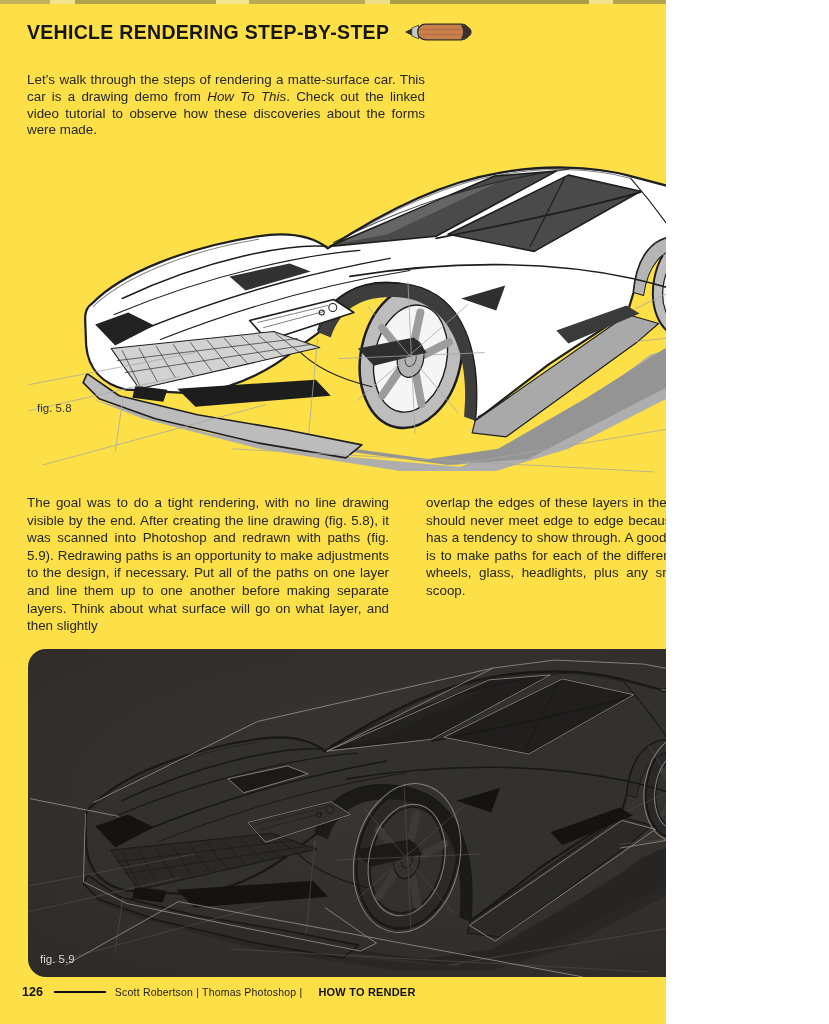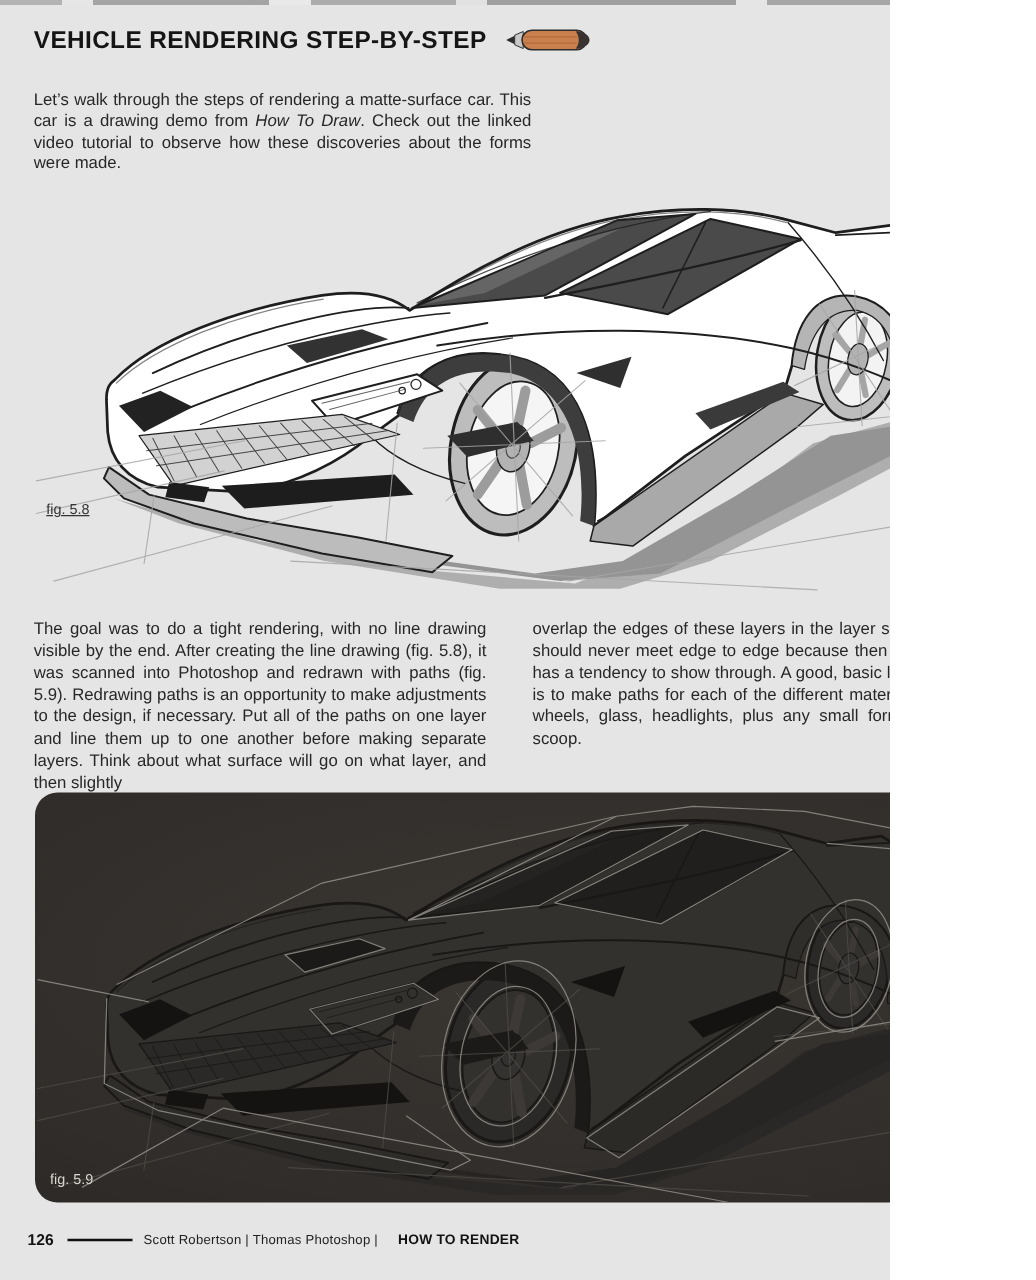--- a/index.html
+++ b/index.html
@@ -1,35 +1,35 @@
 <!DOCTYPE html>
 <html><head>
 <meta charset="utf-8">
 <style>
   html,body{margin:0;padding:0;background:#fff;}
-  .page{position:relative;width:666px;height:1024px;background:#e5e5e5;overflow:hidden;
-        font-family:"Liberation Sans",sans-serif;color:#222;padding-left:46px;}
+  .page{position:relative;width:666px;height:1024px;background:#fde047;overflow:hidden;
+        font-family:"Liberation Sans",sans-serif;color:#222;}
   .scan-edge{position:absolute;left:0;top:0;width:829px;height:4px;opacity:.45;
         background:linear-gradient(90deg,#777 0 6%,#e8e8e8 6% 9%,#555 9% 26%,#eee 26% 30%,#666 30% 44%,#ddd 44% 47%,#4a4a4a 47% 71%,#e5e5e5 71% 74%,#5a5a5a 74% 100%);}
   .header{position:absolute;left:27px;top:20px;display:flex;align-items:center;gap:14px;}
   .title{font-size:19.5px;font-weight:bold;letter-spacing:.3px;color:#151515;margin:0;}
   .pencil{width:74px;height:24px;}
   .intro{position:absolute;left:27px;top:59px;width:398px;font-size:13.4px;line-height:16.6px;
         text-align:justify;color:#272727;}
   .intro .it{font-style:italic;}
   .fig{position:absolute;}
   .fig58{left:27px;top:148px;width:782px;height:330px;}
   .fig58 svg{display:block;}
   .fig-label{position:absolute;font-size:11.5px;color:#333;}
-  .fig58 .fig-label{left:10px;top:254px;text-decoration:underline;}
+  .fig58 .fig-label{left:10px;top:254px;}
   .columns{position:absolute;left:27px;top:494px;width:781px;display:flex;gap:37px;}
   .col{font-size:13.4px;line-height:17.6px;text-align:justify;color:#272727;margin:0;}
   .col.left{width:364px;}
   .col.right{width:384px;}
-  .fig59{left:28px;top:634px;width:772px;height:328px;
+  .fig59{left:28px;top:649px;width:772px;height:328px;
         background:radial-gradient(120% 105% at 55% 42%, #3a3733 0%, #302d2a 55%, #262422 100%);border-radius:18px;}
   .fig59 svg{position:absolute;left:0;top:0;}
   .fig59 .fig-label{left:12px;bottom:12px;top:auto;color:#d9d6d0;}
   .footer{position:absolute;left:22px;top:985px;display:flex;align-items:center;}
   .page-num{font-size:12.5px;font-weight:bold;color:#111;}
   .footer-rule{width:52px;height:2px;background:#111;margin-left:11px;margin-right:9px;}
   .footer-authors{font-size:10.5px;color:#222;letter-spacing:.2px;}
   .footer-book{font-size:11px;font-weight:bold;color:#111;margin-left:16px;letter-spacing:.2px;}
   .car-dark{
     --guide:#4d4a45; --shadow:#2a2826; --shadow2:#272523; --tire:#2b2927; --rim:#33312e;
@@ -165,21 +165,21 @@
     <h1 class="title">VEHICLE RENDERING STEP-BY-STEP</h1>
     <svg class="pencil" viewBox="0 0 76 24">
       <polygon points="2,12 9,8.5 9,15.5" fill="#2d2d2d"></polygon>
       <polygon points="9,8 16,5 16,19 9,16" fill="#c8c8c8" stroke="#2d2d2d" stroke-width="0.8"></polygon>
       <rect x="15" y="4" width="53" height="16" rx="8" fill="#c9804d" stroke="#2d2d2d" stroke-width="1.3"></rect>
       <path d="M17,9.5 H60 M17,14.5 H60" stroke="#a05f33" stroke-width="1" opacity="0.6" fill="none"></path>
       <path d="M59,4.8 C66,5.2 70.5,8.2 70.5,12 C70.5,15.8 66,18.8 59,19.2 C62.5,15.2 62.5,8.8 59,4.8 Z" fill="#3a3230"></path>
     </svg>
   </div>
 
-  <p class="intro"><span>Let’s walk through the steps of rendering a matte-surface car. This car is a drawing demo from </span><span class="it">How To Draw</span><span>. Check out the linked video tutorial to observe how these discoveries about the forms were made.</span></p>
+  <p class="intro"><span>Let’s walk through the steps of rendering a matte-surface car. This car is a drawing demo from </span><span class="it">How To This</span><span>. Check out the linked video tutorial to observe how these discoveries about the forms were made.</span></p>
 
   <div class="fig fig58">
     <svg width="782" height="326" viewBox="0 0 780 325">
       <use href="#car-art"></use>
     </svg>
     <div class="fig-label">fig. 5.8</div>
   </div>
 
   <div class="columns">
     <p class="col left">The goal was to do a tight rendering, with no line drawing visible by the end. After creating the line drawing (fig. 5.8), it was scanned into Photoshop and redrawn with paths (fig. 5.9). Redrawing paths is an opportunity to make adjustments to the design, if necessary. Put all of the paths on one layer and line them up to one another before making separate layers. Think about what surface will go on what layer, and then slightly</p>

